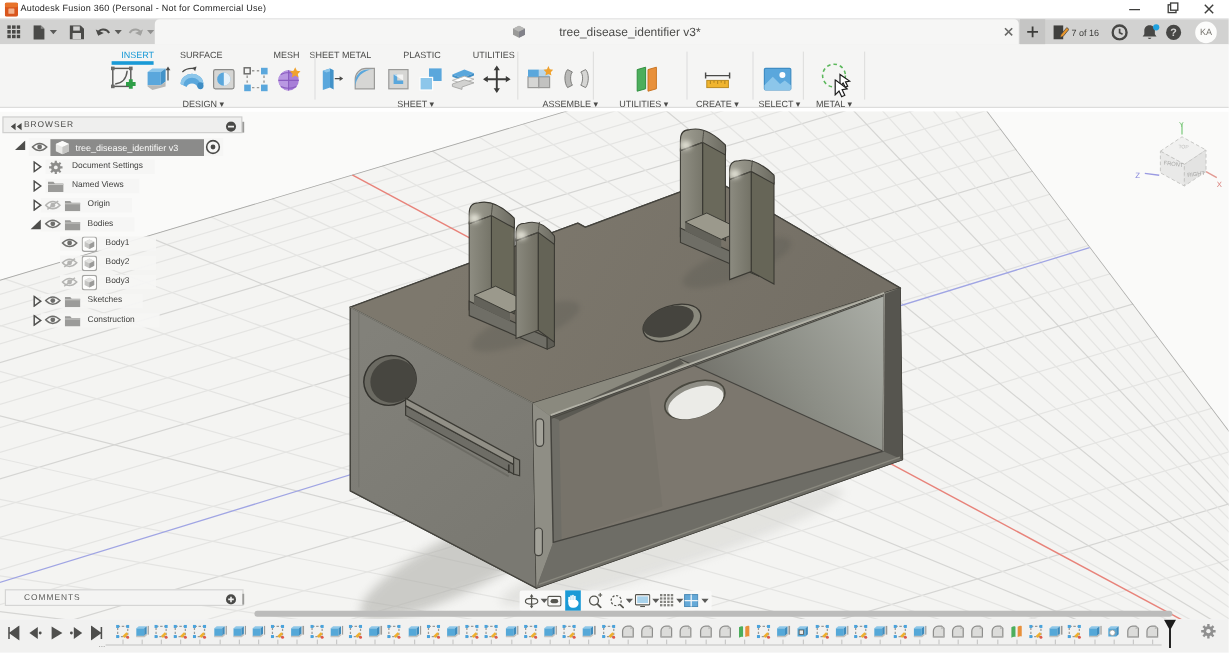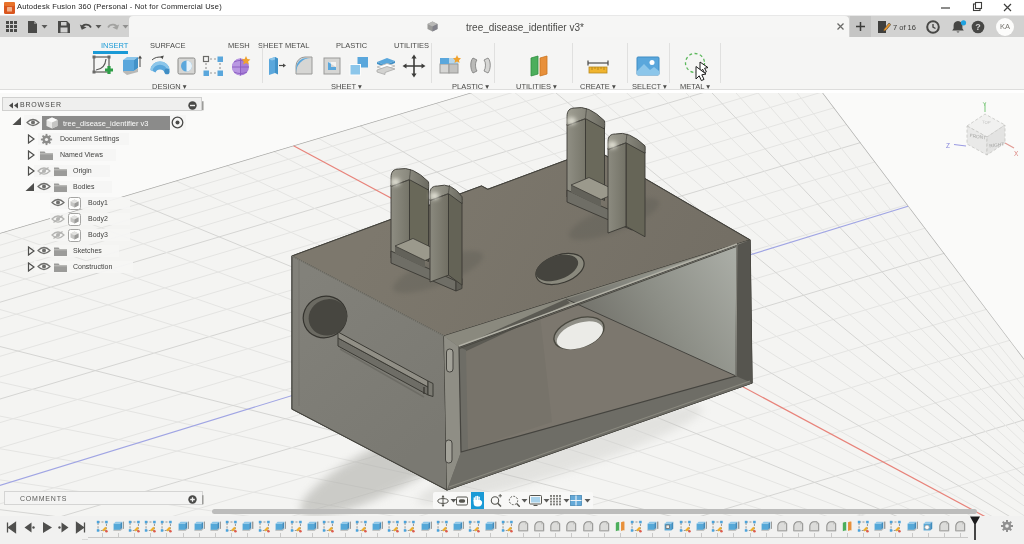--- a/index.html
+++ b/index.html
@@ -124,21 +124,21 @@
 <div class="abs" id="toolbar">
 <div class="tlabel" style="left:101px;color:#1a9ad6">INSERT</div>
 <div class="tlabel" style="left:150px;color:#4b4b49">SURFACE</div>
 <div class="tlabel" style="left:228px;color:#4b4b49">MESH</div>
 <div class="tlabel" style="left:258px;color:#4b4b49">SHEET METAL</div>
 <div class="tlabel" style="left:336px;color:#4b4b49">PLASTIC</div>
 <div class="tlabel" style="left:394px;color:#4b4b49">UTILITIES</div>
 <div class="abs" style="left:93px;top:14px;width:35px;height:3px;background:#1a9ad6"></div>
 <div class="glabel" style="left:152px">DESIGN ▾</div>
 <div class="glabel" style="left:331px">SHEET ▾</div>
-<div class="glabel" style="left:452px">PLASTIC ▾</div>
+<div class="glabel" style="left:452px">ASSEMBLE ▾</div>
 <div class="glabel" style="left:516px">UTILITIES ▾</div>
 <div class="glabel" style="left:580px">CREATE ▾</div>
 <div class="glabel" style="left:632px">SELECT ▾</div>
 <div class="glabel" style="left:680px">METAL ▾</div>
 <div class="sep" style="left:262px"></div>
 <div class="sep" style="left:431px"></div>
 <div class="sep" style="left:494px"></div>
 <div class="sep" style="left:572px"></div>
 <div class="sep" style="left:627px"></div>
 <div class="sep" style="left:669px"></div>

